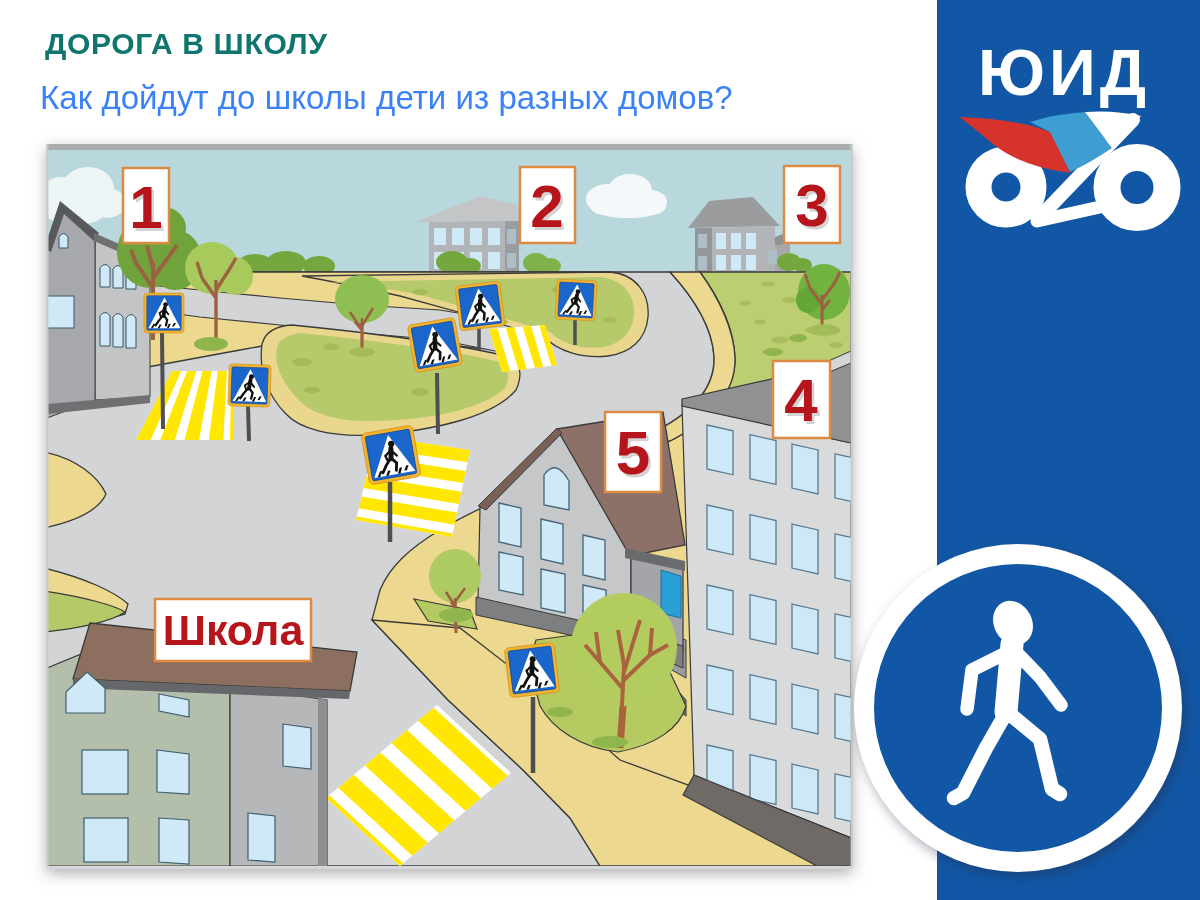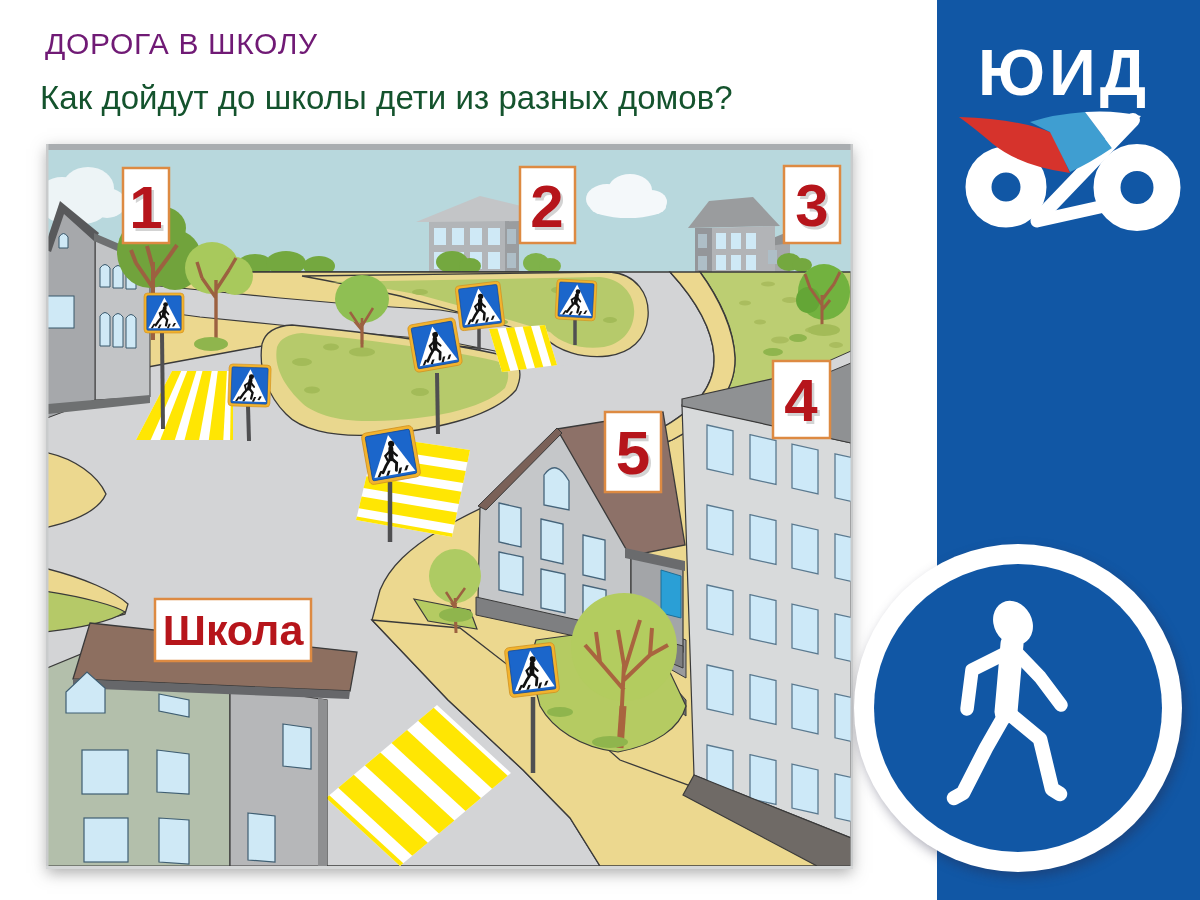--- a/index.html
+++ b/index.html
@@ -1,19 +1,19 @@
 <!DOCTYPE html>
 <html><head>
 <meta charset="utf-8">
 <style>
   html,body{margin:0;padding:0;}
   body{width:1200px;height:900px;position:relative;background:#ffffff;overflow:hidden;
        font-family:"Liberation Sans", sans-serif;}
-  #title{position:absolute;left:45px;top:27px;font-size:30px;font-weight:normal;color:#701a75;letter-spacing:0.65px;}
-  #subtitle{position:absolute;left:40px;top:79px;font-size:33px;color:#14532d;letter-spacing:0.05px;}
+  #title{position:absolute;left:45px;top:27px;font-size:30px;font-weight:bold;color:#0f766e;letter-spacing:0.65px;}
+  #subtitle{position:absolute;left:40px;top:79px;font-size:33px;color:#3b82f6;letter-spacing:0.05px;}
   #shadowbox{position:absolute;left:47px;top:145px;width:805px;height:724px;background:#d9d9d9;box-shadow:0 4px 14px rgba(90,90,90,.5);}
 </style>
 </head>
 <body>
 
 <div id="title">ДОРОГА В ШКОЛУ</div>
 
 <div id="subtitle">Как дойдут до школы дети из разных домов?</div>
 
 <div id="shadowbox"></div>

